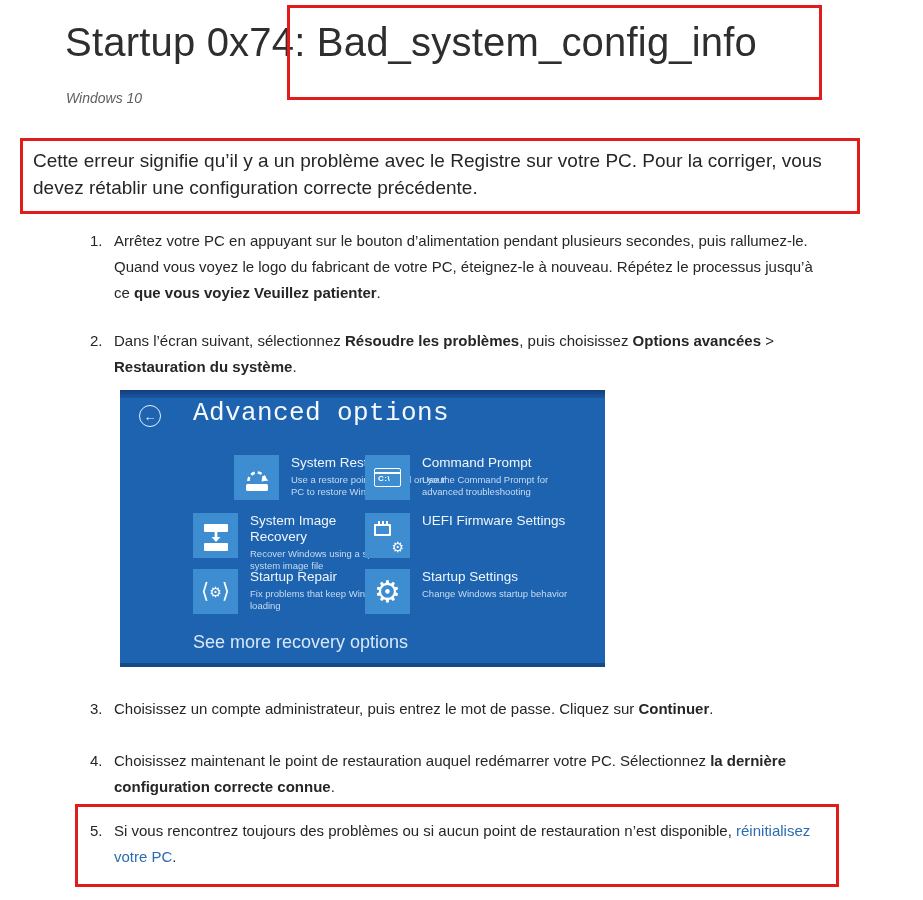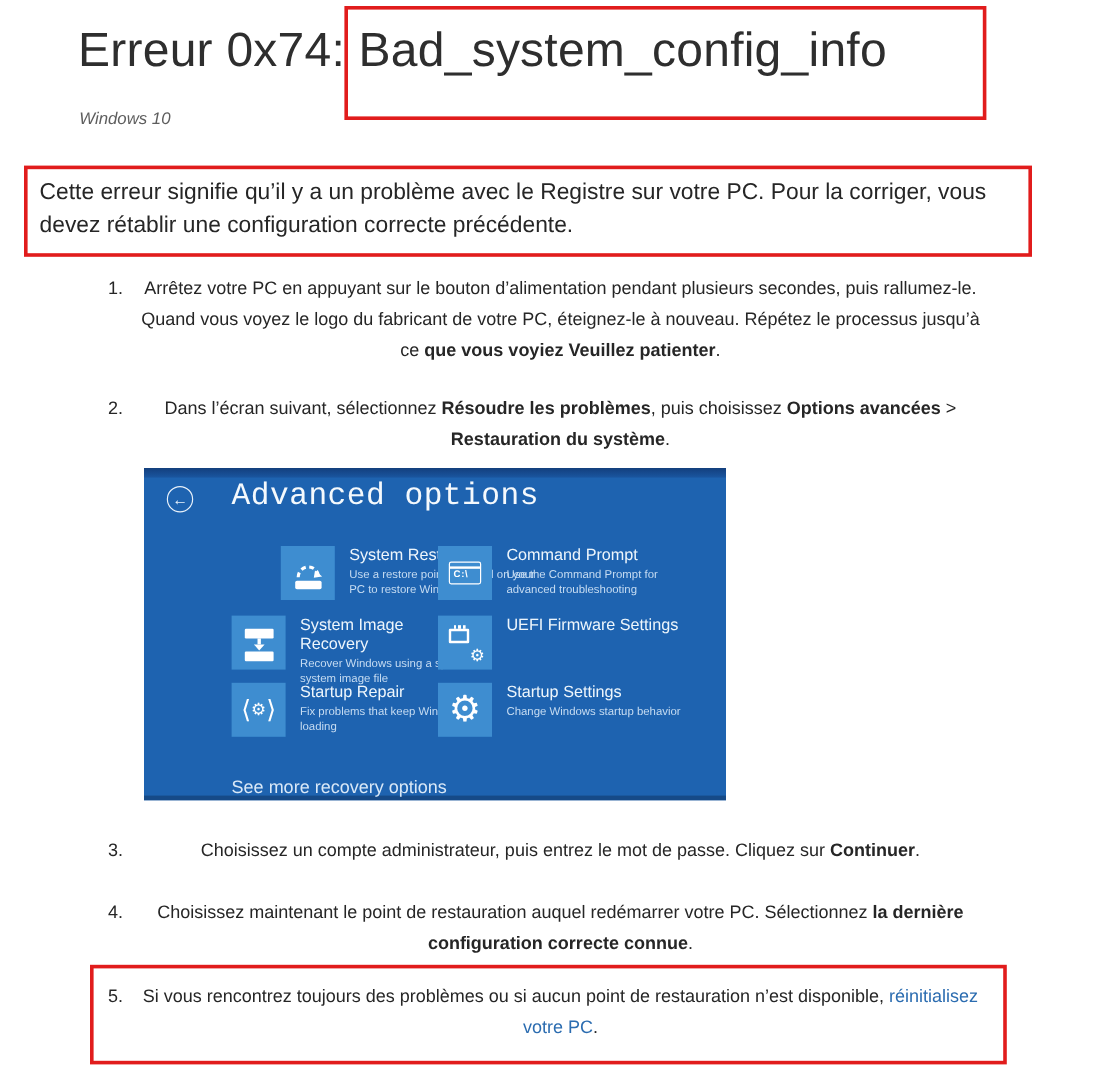--- a/index.html
+++ b/index.html
@@ -9,21 +9,21 @@
 
   
   .title { position:absolute; left:65px; top:20px; font-size:40px; font-weight:300;
            color:#2e2e2e; letter-spacing:0.2px; white-space:nowrap; }
   .title .hl { font-weight:300;text-align:center; }
   .subtitle { position:absolute; left:66px; top:90px; font-style:italic; font-size:14px; color:#5e5e5e; }
   .intro { position:absolute; left:33px; top:147px; width:798px; font-size:19px; line-height:27px; color:#262626; }
 
   .step { position:absolute; left:90px; width:740px; font-size:15px; line-height:26px; color:#262626; }
   .step .num { position:absolute; left:0; top:0; }
-  .step .txt { margin-left:24px; width:706px;text-align:center; }
+  .step .txt { margin-left:24px; width:706px; }
   .step b { font-weight:700; }
   a.inline-link { color:#2b6cb0; text-decoration:none; cursor:pointer; }
 
   
   .anno { position:absolute; border:3px solid #e11c1c; background:transparent; pointer-events:none; }
 
   
   .shot { position:absolute; left:120px; top:390px; width:485px; height:277px;
           background:#1e63b0; overflow:hidden; }
   .shot .topband { position:absolute; left:0; top:0; width:100%; height:8px;
@@ -37,21 +37,21 @@
           color:#f4f9fd; letter-spacing:0.4px;font-family:Liberation Mono, monospace; }
 
   .tile { position:absolute; display:flex; }
   .tile-icon { width:45px; height:45px; background:#3e8dd0; flex:0 0 45px;
           display:flex; align-items:center; justify-content:center; position:relative; }
   .tile-text { margin-left:12px; width:172px; }
   .tile-title { font-size:13.5px; line-height:16px; color:#eef6fc; }
   .tile-title.narrow { max-width:112px; }
   .tile-desc { margin-top:3px; font-size:9.5px; line-height:12px; color:#c6dcf2; width:164px; }
 
-  .footer-link { position:absolute; left:73px; top:242px; font-size:15px; color:#d9e8f7;margin-top:16px; }
+  .footer-link { position:absolute; left:73px; top:242px; font-size:18px; color:#d9e8f7; }
 
   
   .cmd-box { width:27px; height:19px; border:1.5px solid #fff; border-radius:2px; position:relative; }
   .cmd-box::before { content:""; position:absolute; left:0; top:3px; width:100%; height:1.5px; background:#fff; }
   .cmd-label { position:absolute; left:3px; top:5px; font-size:8px; font-weight:700; color:#fff; letter-spacing:0.5px; }
 
   .gear-lg { font-size:30px; color:#fff; line-height:1; font-family:"DejaVu Sans",sans-serif; }
   .gear-sm { font-size:14px; color:#fff; line-height:1; font-family:"DejaVu Sans",sans-serif; }
   .brackets { display:flex; align-items:center; color:#fff; font-size:21px; font-family:"DejaVu Sans",sans-serif; }
   .brackets span { line-height:1; }
@@ -59,21 +59,21 @@
   .chip { position:absolute; left:9px; top:11px; width:17px; height:12px; border:2px solid #fff; border-radius:1px; }
   .chip::before { content:""; position:absolute; left:2px; top:-5px; width:10px; height:3px;
           background:repeating-linear-gradient(90deg,#fff 0 2px,transparent 2px 4px); }
   .uefi-gear { position:absolute; right:6px; bottom:4px; }
 </style>
 </head>
 <body>
 
 <div id="page">
 
-  <h1 class="title"><span>Erreur 0x74: </span><span class="hl">Bad_system_config_info</span></h1>
+  <h1 class="title"><span>Startup 0x74: </span><span class="hl">Bad_system_config_info</span></h1>
 
   <div class="subtitle">Windows 10</div>
 
   <p class="intro">Cette erreur signifie qu’il y a un problème avec le Registre sur votre PC. Pour la corriger, vous devez rétablir une configuration correcte précédente.</p>
 
   <div class="step" style="top:228px;">
     <span class="num">1.</span>
     <p class="txt"><span>Arrêtez votre PC en appuyant sur le bouton d’alimentation pendant plusieurs secondes, puis rallumez-le. Quand vous voyez le logo du fabricant de votre PC, éteignez-le à nouveau. Répétez le processus jusqu’à ce </span><b>que vous voyiez Veuillez patienter</b><span>.</span></p>
   </div>
 

